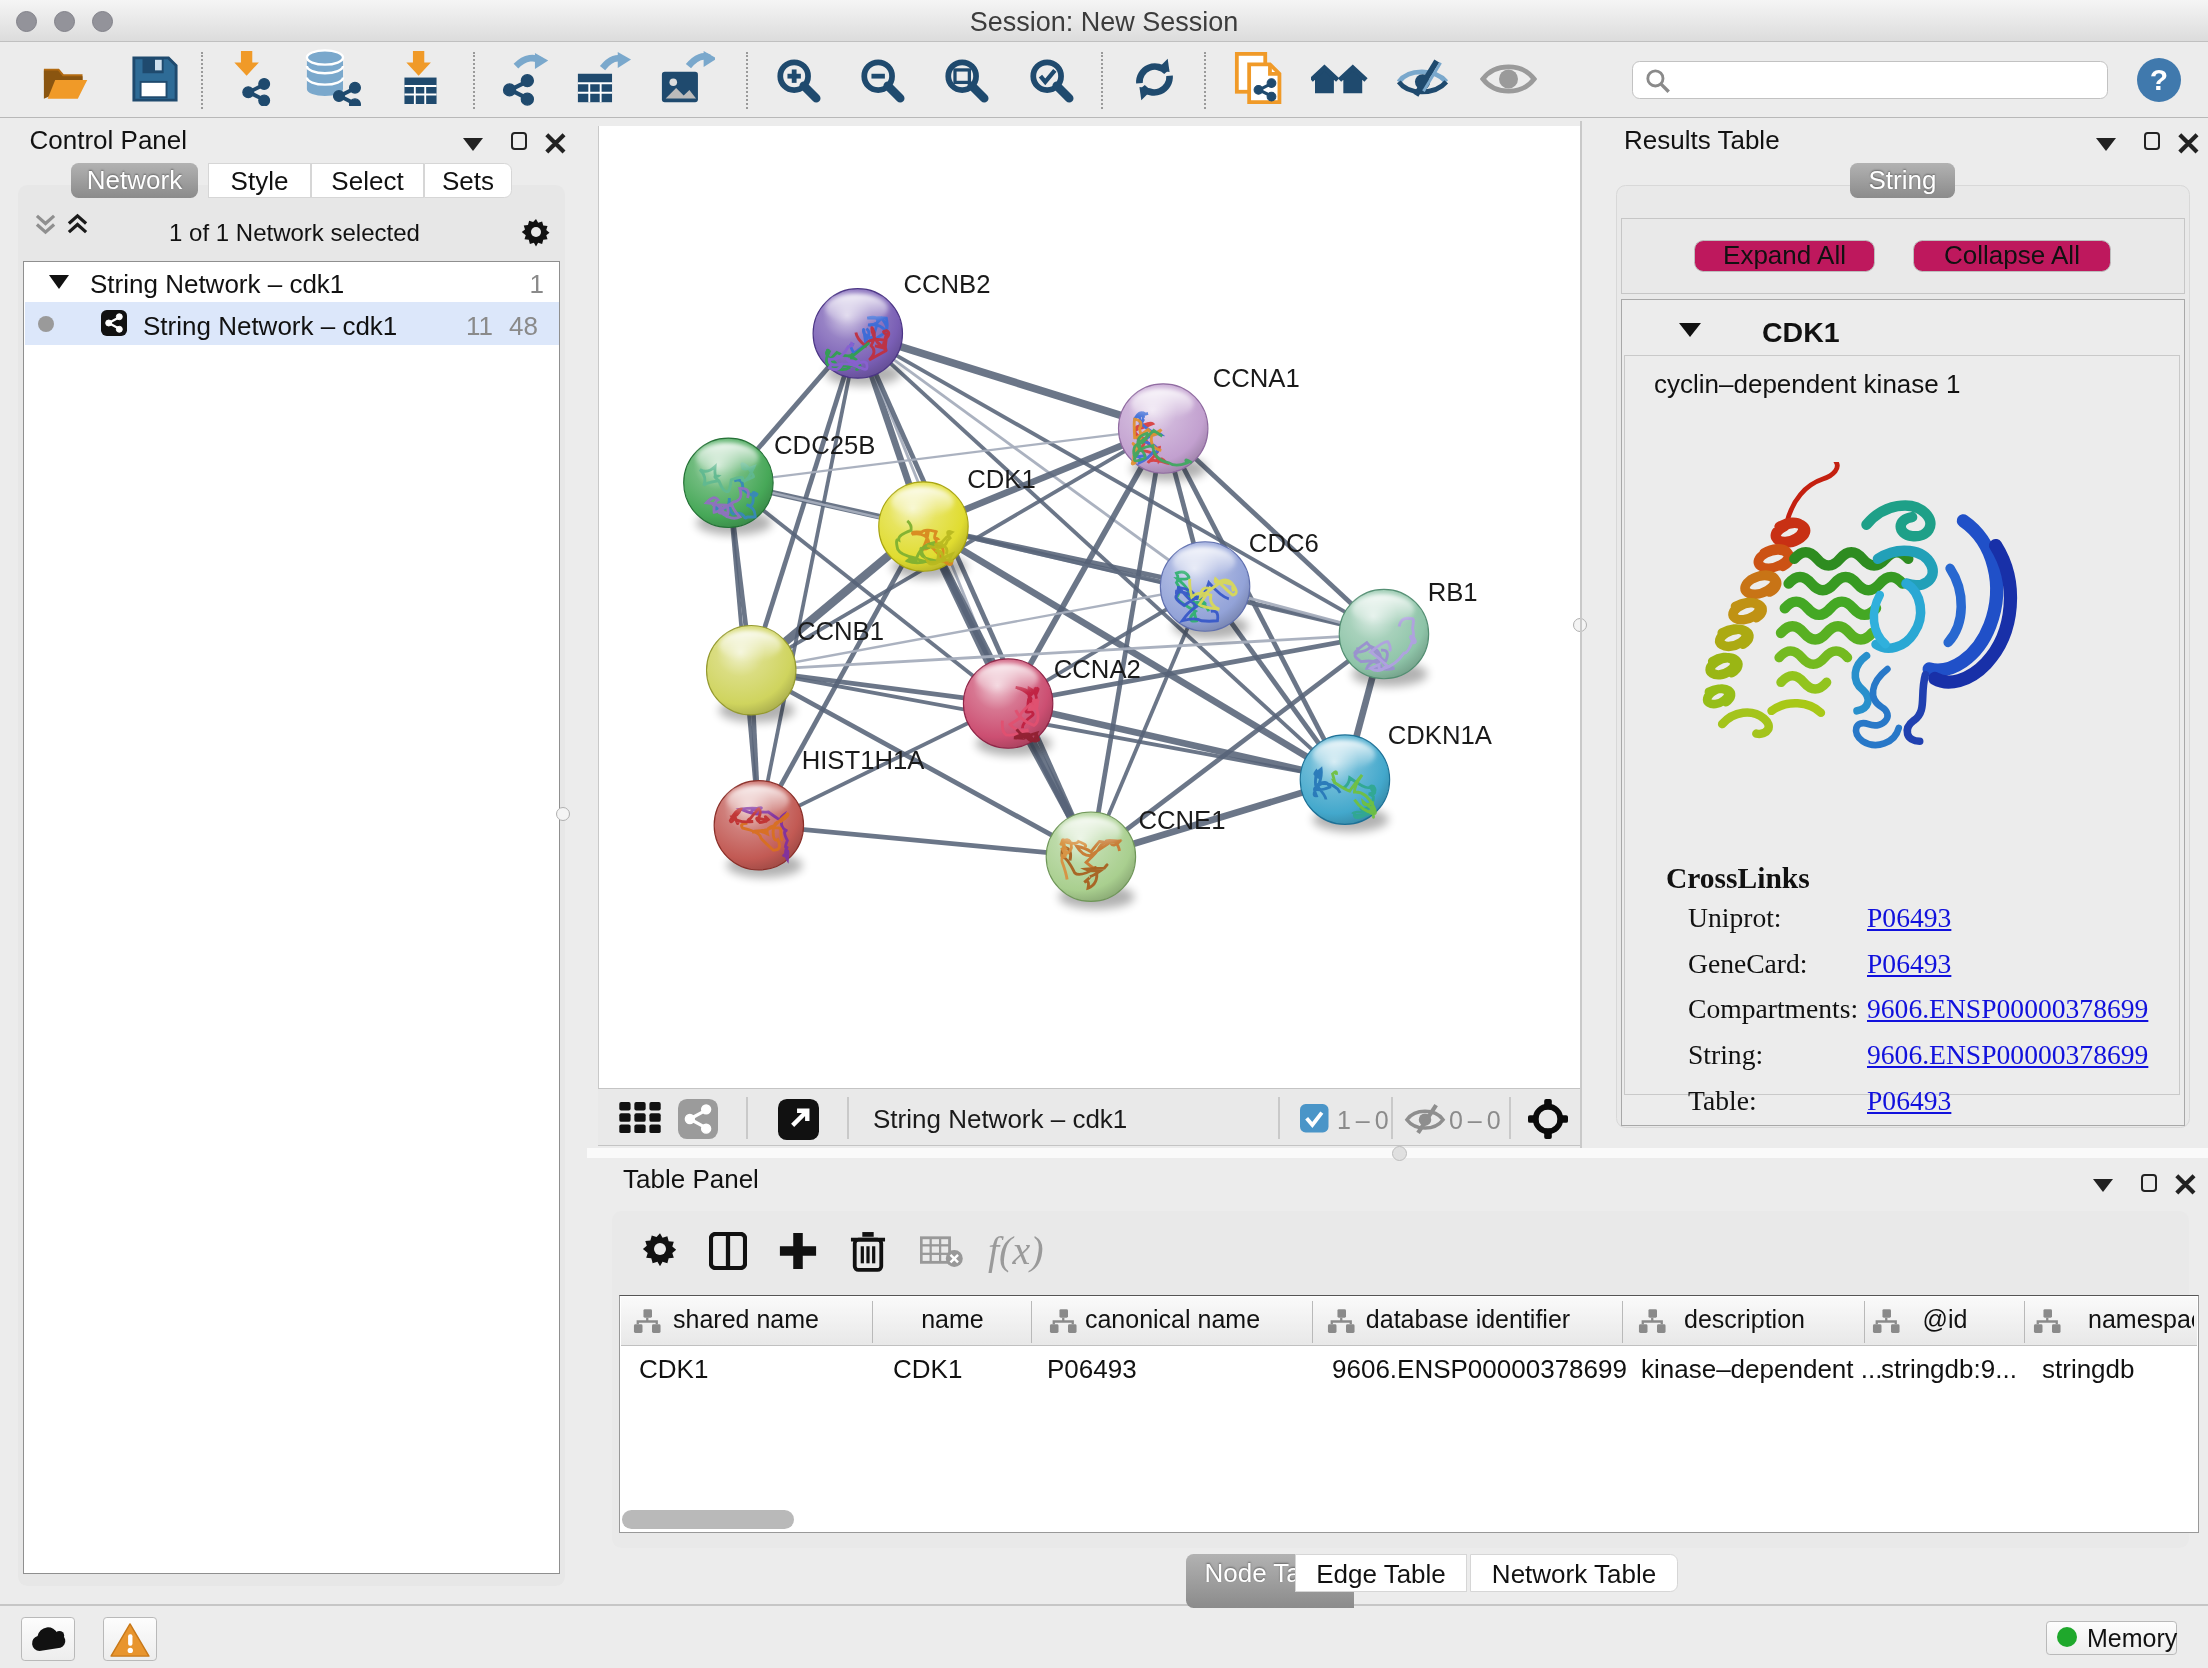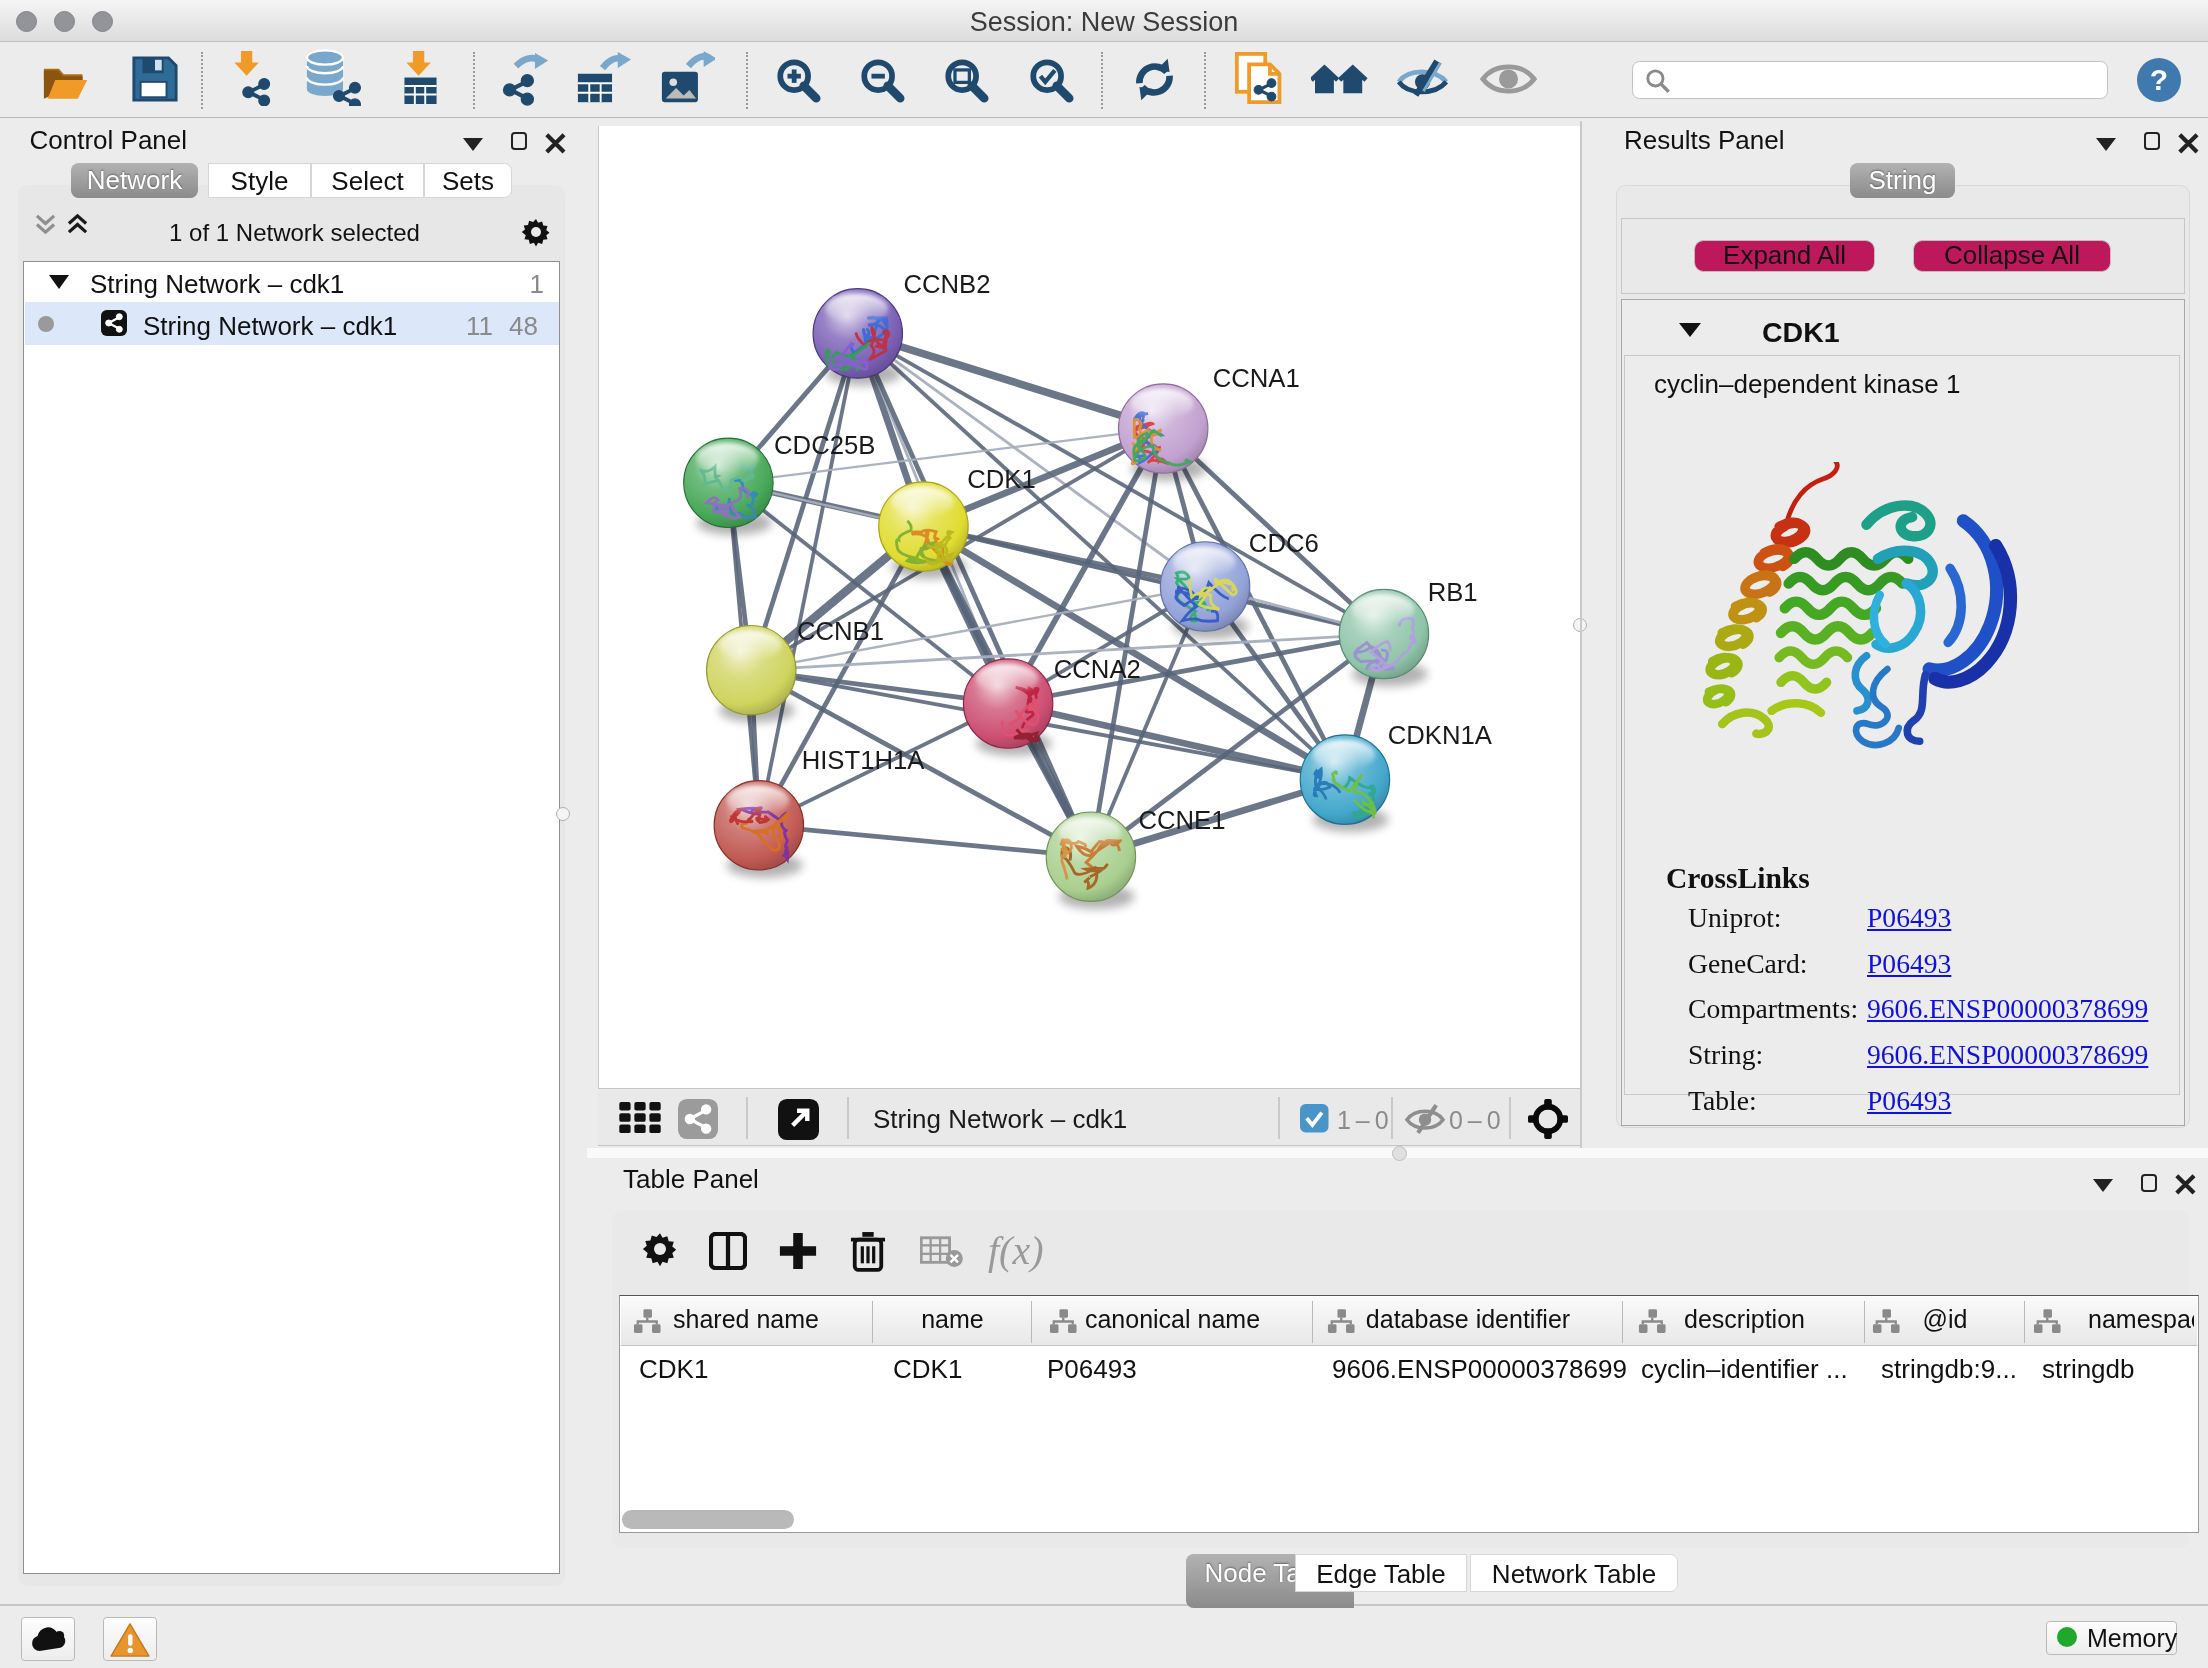--- a/index.html
+++ b/index.html
@@ -492,21 +492,21 @@
       </g>
     </svg>
   </div>
 <div style="position:absolute;left:143px;top:311px;font-size:26px;color:#111">String Network – cdk1</div>
 <div style="position:absolute;left:457px;top:311px;width:36px;text-align:right;font-size:26px;color:#8a8a8a">11</div>
 <div style="position:absolute;left:502px;top:311px;width:36px;text-align:right;font-size:26px;color:#8a8a8a">48</div>
 <div style="position:absolute;left:556px;top:807px;width:14.3px;height:14.3px;border-radius:50%;background:#f4f4f4;border:1px solid #b0b0b0"></div>
 <div style="position:absolute;left:1573px;top:618px;width:14.3px;height:14.3px;border-radius:50%;background:#f4f4f4;border:1px solid #b0b0b0"></div>
 
 <div style="position:absolute;left:1580px;top:121px;width:1.9px;height:1027px;background:#c9c9c9"></div>
-<div class="ptitle" style="left:1624px;top:125px">Results Panel</div>
+<div class="ptitle" style="left:1624px;top:125px">Results Table</div>
 <div style="position:absolute;left:2096px;top:138px;width:0;height:0;border-left:10.5px solid transparent;border-right:10.5px solid transparent;border-top:13.3px solid #222"></div>
 <div style="position:absolute;left:2144px;top:132px;width:16px;height:18px;border:2.9px solid #222;border-radius:3.8px"></div>
 <div style="position:absolute;left:2175px;top:125px;font-size:32px;font-weight:bold;color:#222">✕</div>
 <div style="position:absolute;left:1616px;top:185px;width:574px;height:943px;background:#e9e9e9;border:1px solid #d8d8d8;border-radius:9.5px"></div>
 <div class="tabsel" style="left:1850px;top:163px;width:105px">String</div>
 <div style="position:absolute;left:1621px;top:218px;width:564px;height:76px;border:1.9px solid #c6c6c6;background:#e9e9e9"></div>
 <div class="btn" style="left:1694px;top:240px;width:181px;height:32px">Expand All</div>
 <div class="btn" style="left:1913px;top:240px;width:198px;height:32px">Collapse All</div>
 <div style="position:absolute;left:1621px;top:299px;width:564px;height:827px;border:1.9px solid #a8a8a8;background:#ececec"></div>
 <div style="position:absolute;left:1679px;top:323px;width:0;height:0;border-left:11.4px solid transparent;border-right:11.4px solid transparent;border-top:14.3px solid #111"></div>
@@ -665,21 +665,21 @@
     </g>
     <g stroke="#8a8a8a" stroke-width="2.4" fill="none">
       <path d="M15 9 v4 M5 16 v-3 h20 v3"></path>
     </g>
   </svg>
 <div class="th" style="left:2025px;width:169px;text-align:left;padding-left:63px;overflow:hidden;white-space:nowrap">namespace</div>
 <div class="td" style="left:639px;top:1354px">CDK1</div>
 <div class="td" style="left:893px;top:1354px">CDK1</div>
 <div class="td" style="left:1047px;top:1354px">P06493</div>
 <div class="td" style="left:1332px;top:1354px">9606.ENSP00000378699</div>
-<div class="td" style="left:1641px;top:1354px">cyclin–identifier ...</div>
+<div class="td" style="left:1641px;top:1354px">kinase–dependent ...</div>
 <div class="td" style="left:1881px;top:1354px">stringdb:9...</div>
 <div class="td" style="left:2042px;top:1354px">stringdb</div>
 <div style="position:absolute;left:622px;top:1510px;width:172px;height:19px;background:#b9b9b9;border-radius:9.5px"></div>
 <div class="tabsel" style="left:1186px;top:1554px;width:168px;height:54px;line-height:38px;border-radius:7.6px 0 0 7.6px">Node Table</div>
 <div class="tabw" style="left:1295px;top:1554px;width:172px;height:38px;line-height:38px">Edge Table</div>
 <div class="tabw" style="left:1470px;top:1554px;width:208px;height:38px;line-height:38px;border-radius:0 7.6px 7.6px 0">Network Table</div>
 
 <div style="position:absolute;left:0;top:1604px;width:2208px;height:1.9px;background:#c6c6c6"></div>
 <div class="sbtn" style="left:21px;top:1617px;width:54px;height:44px"></div>
 <svg width="38" height="27" viewBox="0 0 40 28" style="position:absolute;left:29.5px;top:1626px">

